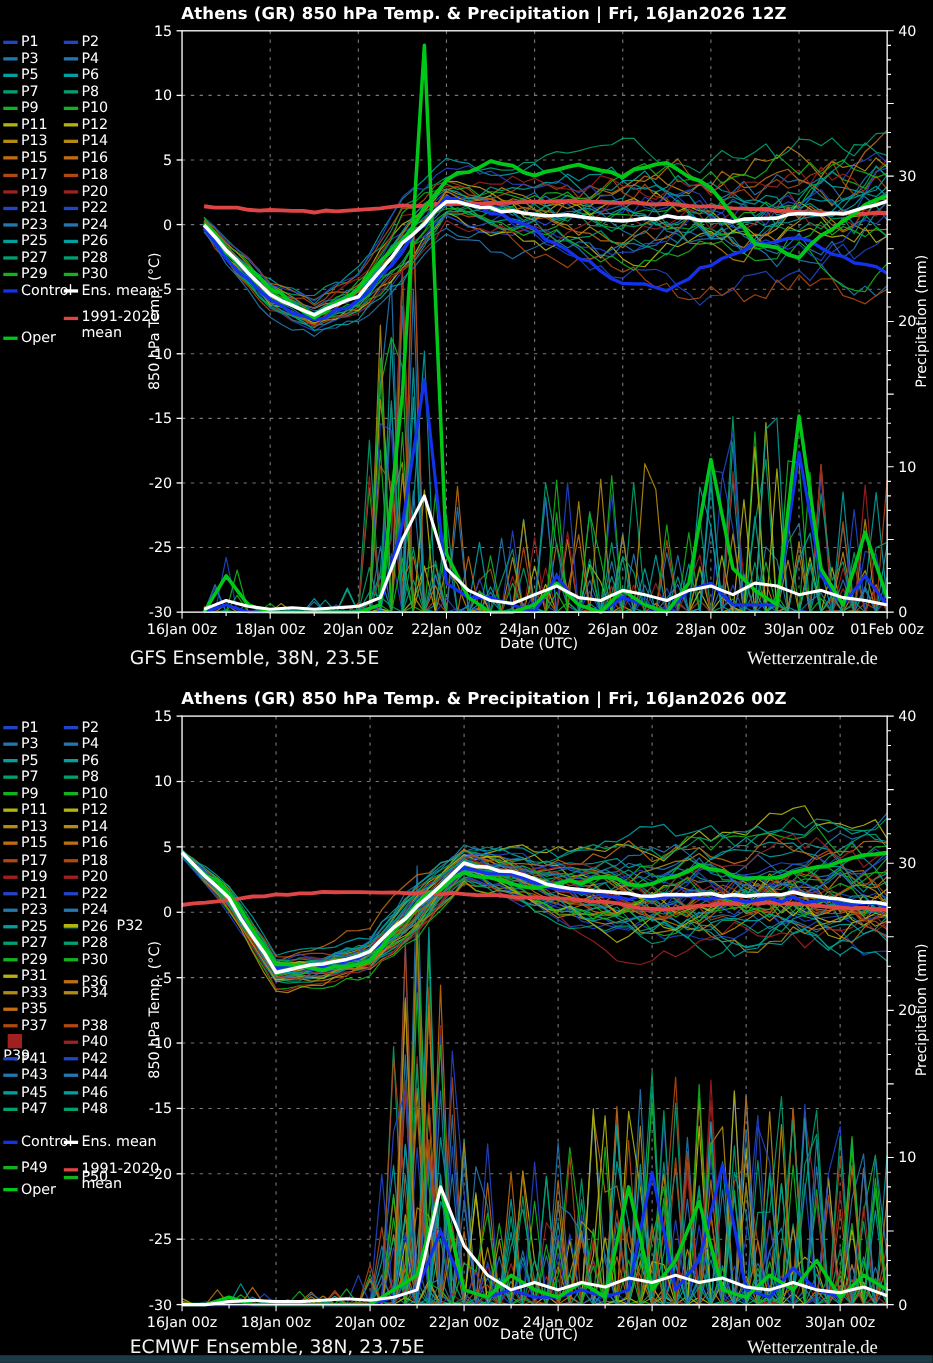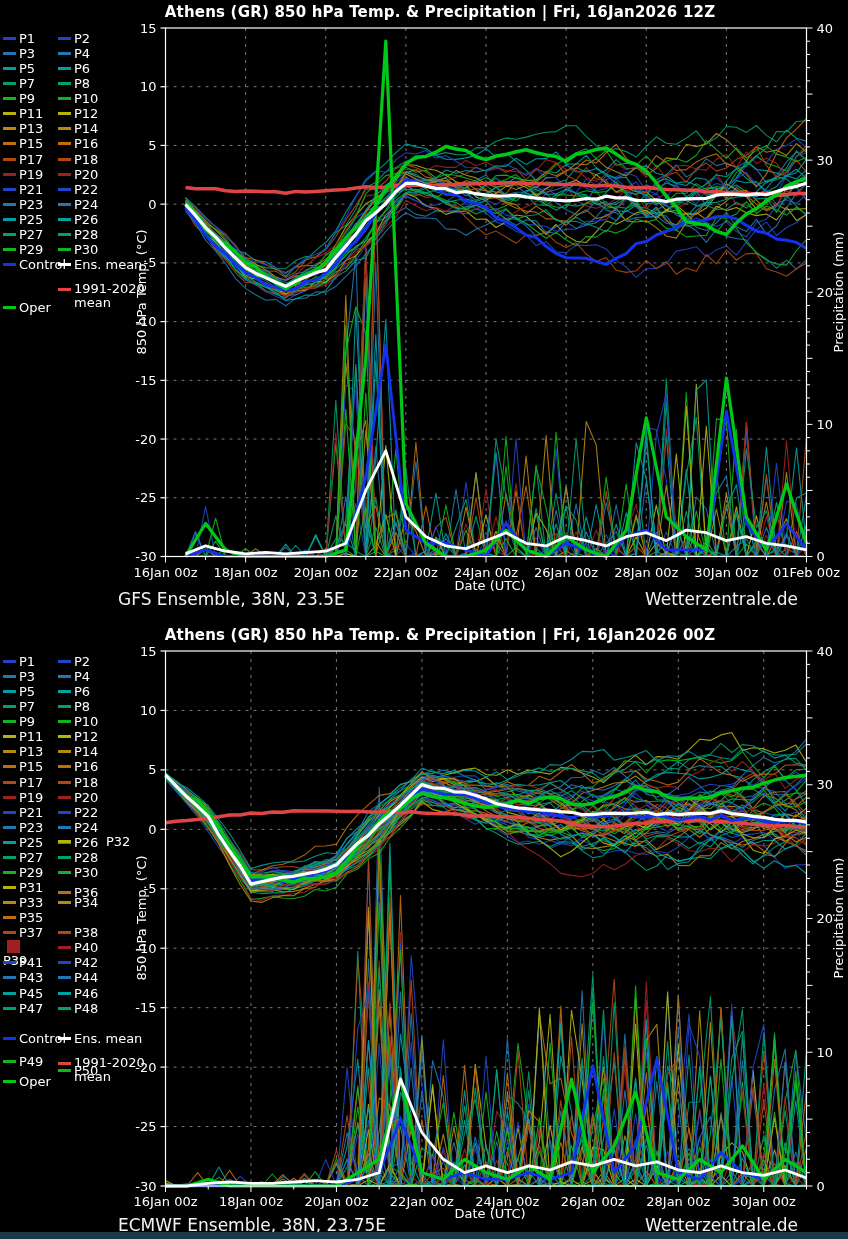--- a/index.html
+++ b/index.html
@@ -11,21 +11,21 @@
   .legend{position:absolute;left:0;top:0;width:160px;}
   .lg-row{position:absolute;height:15px;display:flex;align-items:center;white-space:nowrap;}
   .sw{display:inline-block;width:13px;height:3px;margin-right:3px;flex:0 0 13px;}
   .lg-txt{font-size:13px;color:#fff;}
   .lg-two{line-height:14px;font-size:13px;color:#fff;}
   .vlab{position:absolute;font-size:13px;color:#fff;white-space:nowrap;
         transform:translate(-50%,-50%) rotate(-90deg);}
   .xlab{position:absolute;left:60px;width:860px;text-align:center;font-size:13px;color:#fff;}
   .foot{position:absolute;font-size:17px;color:#f2f2f2;white-space:nowrap;}
   .fl{left:118px;}
-  .fr{right:50px;}
+  .fr{right:50px;font-family:Liberation Serif, serif;}
   .strip{position:absolute;left:0;bottom:0;width:100%;height:7px;background:#1c3a46;}
   svg text{font-family:"DejaVu Sans",sans-serif;fill:#fff;}
 </style>
 </head>
 <body>
 
 <svg id="chart-svg" width="848" height="1239" viewBox="0 0 848 1239">
     <g>
       <line x1="165.5" y1="497.77777777777777" x2="806.5" y2="497.77777777777777" stroke="#777777" stroke-width="1" stroke-dasharray="3,5"></line>
       <line x1="165.5" y1="439.05555555555554" x2="806.5" y2="439.05555555555554" stroke="#777777" stroke-width="1" stroke-dasharray="3,5"></line>

